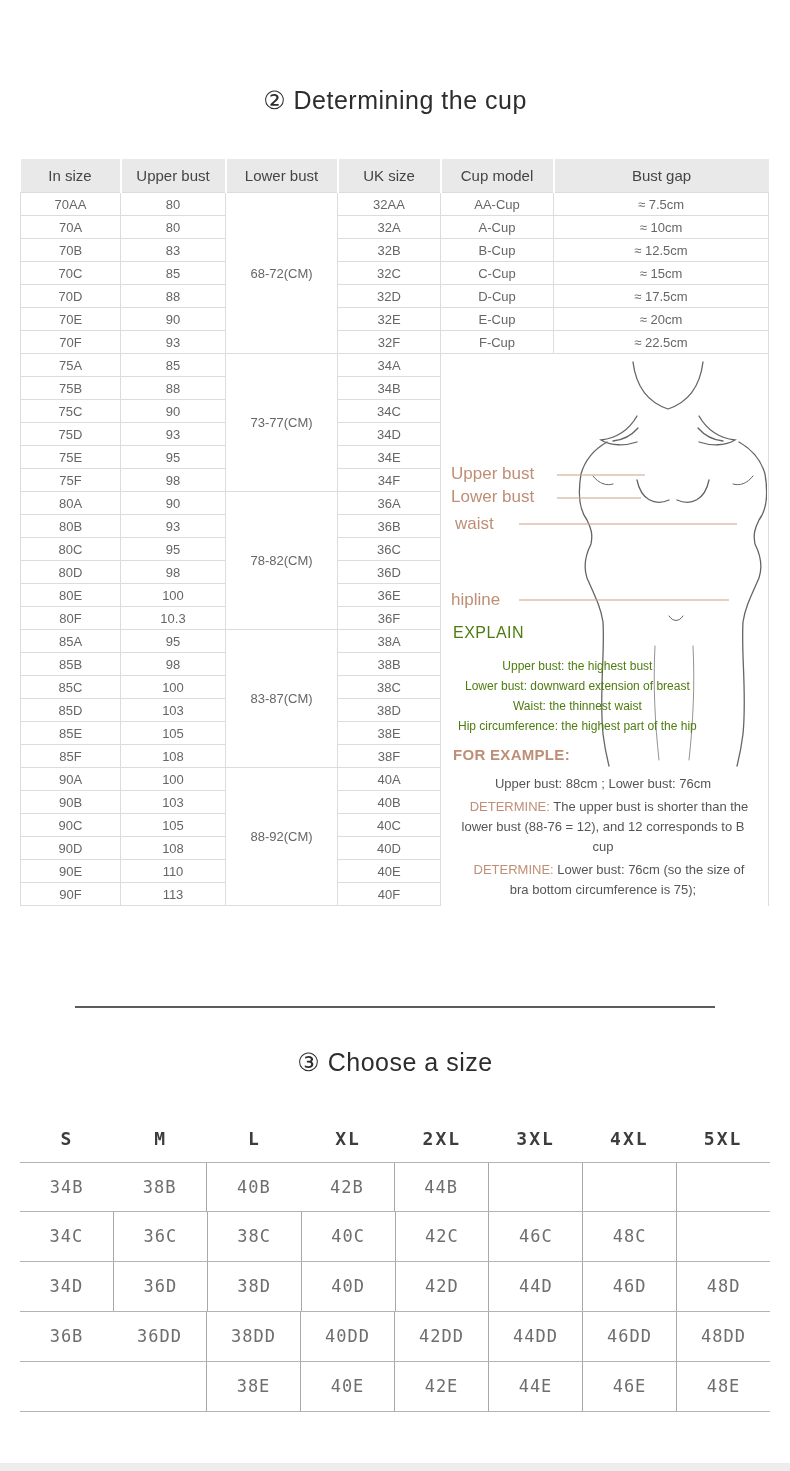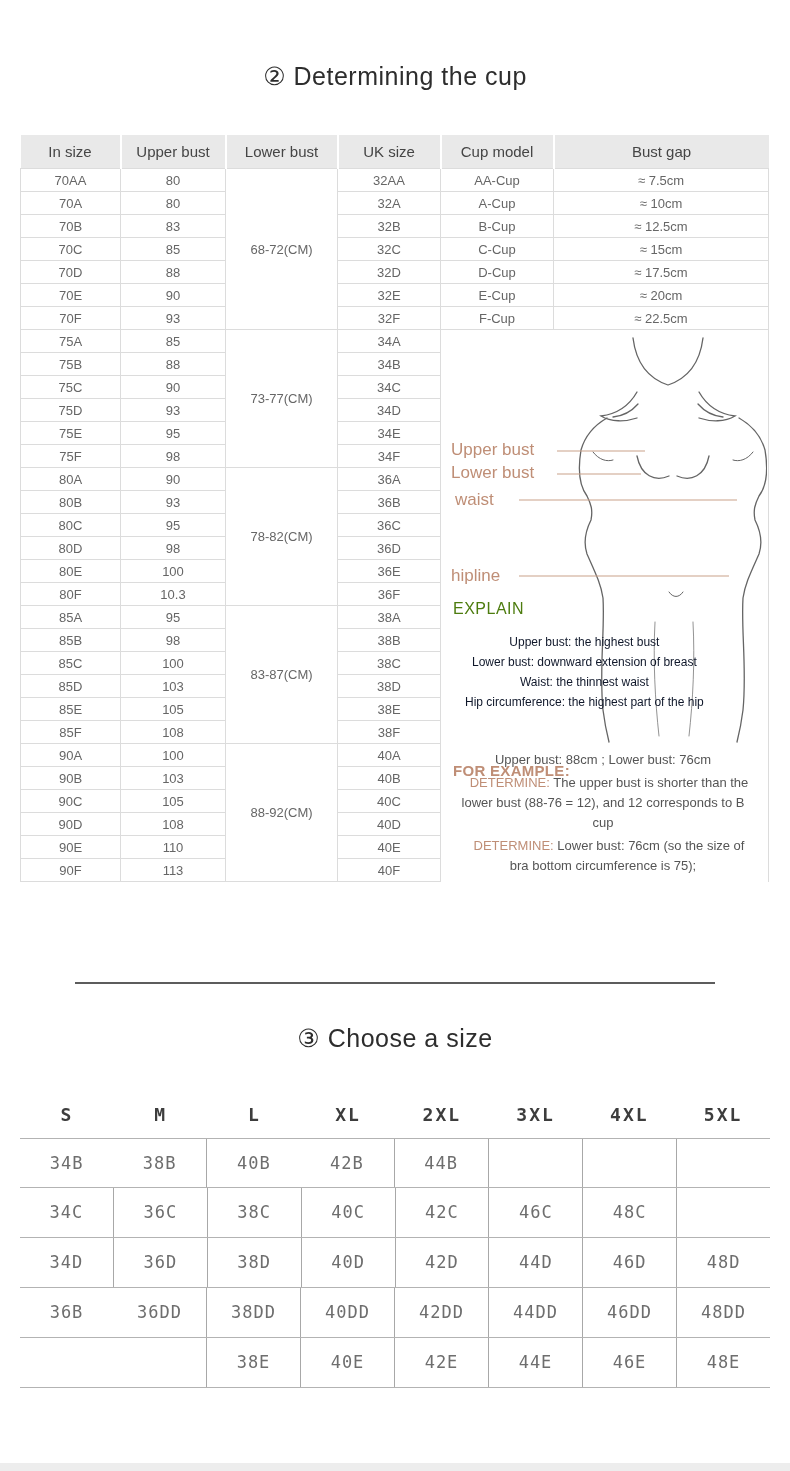--- a/index.html
+++ b/index.html
@@ -3,21 +3,21 @@
 <meta charset="utf-8">
 <style>
   html,body{margin:0;padding:0;}
   body{
     width:790px;height:1471px;background:#ffffff;overflow:hidden;position:relative;
     font-family:"Liberation Sans", sans-serif;
   }
   .sec-title{
     margin:0;text-align:center;font-size:25px;font-weight:normal;color:#2d2d2d;letter-spacing:.5px;
   }
-  .title-cup{padding-top:62px;}
+  .title-cup{padding-top:86px;}
   .title-size{margin-top:40px;}
 
   
   table.cup-table{
     border-collapse:collapse;table-layout:fixed;width:748px;margin:44px 0 0 20px;
   }
   table.cup-table th{
     background:#e9e9e9;color:#454545;font-size:15px;font-weight:normal;
     height:33px;border:none;border-left:2px solid #ffffff;padding:0;text-align:center;
   }
@@ -33,22 +33,22 @@
   .figure-area{position:absolute;inset:0;overflow:hidden;}
   .fig-svg{position:absolute;left:0;top:0;}
   .fig-label{
     position:absolute;color:var(--accent,#bf8e76);font-size:17px;line-height:1.2;white-space:nowrap;
   }
   .lbl-upper{left:10px;top:110px;}
   .lbl-lower{left:10px;top:133px;}
   .lbl-waist{left:14px;top:160px;}
   .lbl-hip{left:10px;top:236px;}
   .explain-title{position:absolute;left:12px;top:271px;font-size:16px;color:#4d7c0f;letter-spacing:.5px;}
-  .explain-lines{position:absolute;left:24px;top:302px;font-size:12px;color:#0f172a;line-height:20px;white-space:nowrap;}
-  .example-title{position:absolute;left:12px;top:393px;font-size:15px;font-weight:bold;color:var(--accent,#bf8e76);letter-spacing:.3px;margin-top:40px;}
+  .explain-lines{position:absolute;left:17px;top:302px;font-size:12px;color:#4d7c0f;line-height:20px;white-space:nowrap;}
+  .example-title{position:absolute;left:12px;top:393px;font-size:15px;font-weight:bold;color:var(--accent,#bf8e76);letter-spacing:.3px;}
   .example-box{position:absolute;left:12px;top:420px;width:300px;font-size:13px;color:#555;line-height:20px;}
   .example-box p{margin:0 0 3px;}
   .seg-accent{color:var(--accent,#bf8e76);margin-left:12px;}
   .seg-bold{font-weight:bold;color:#333;font-size:15px;}
   .seg-accent-bold{font-weight:bold;color:var(--accent,#bf8e76);font-size:15px;}
 
   
   .divider{margin:100px 0 0 75px;width:640px;height:0;border-top:2px solid #5c5c5c;}
 
   

